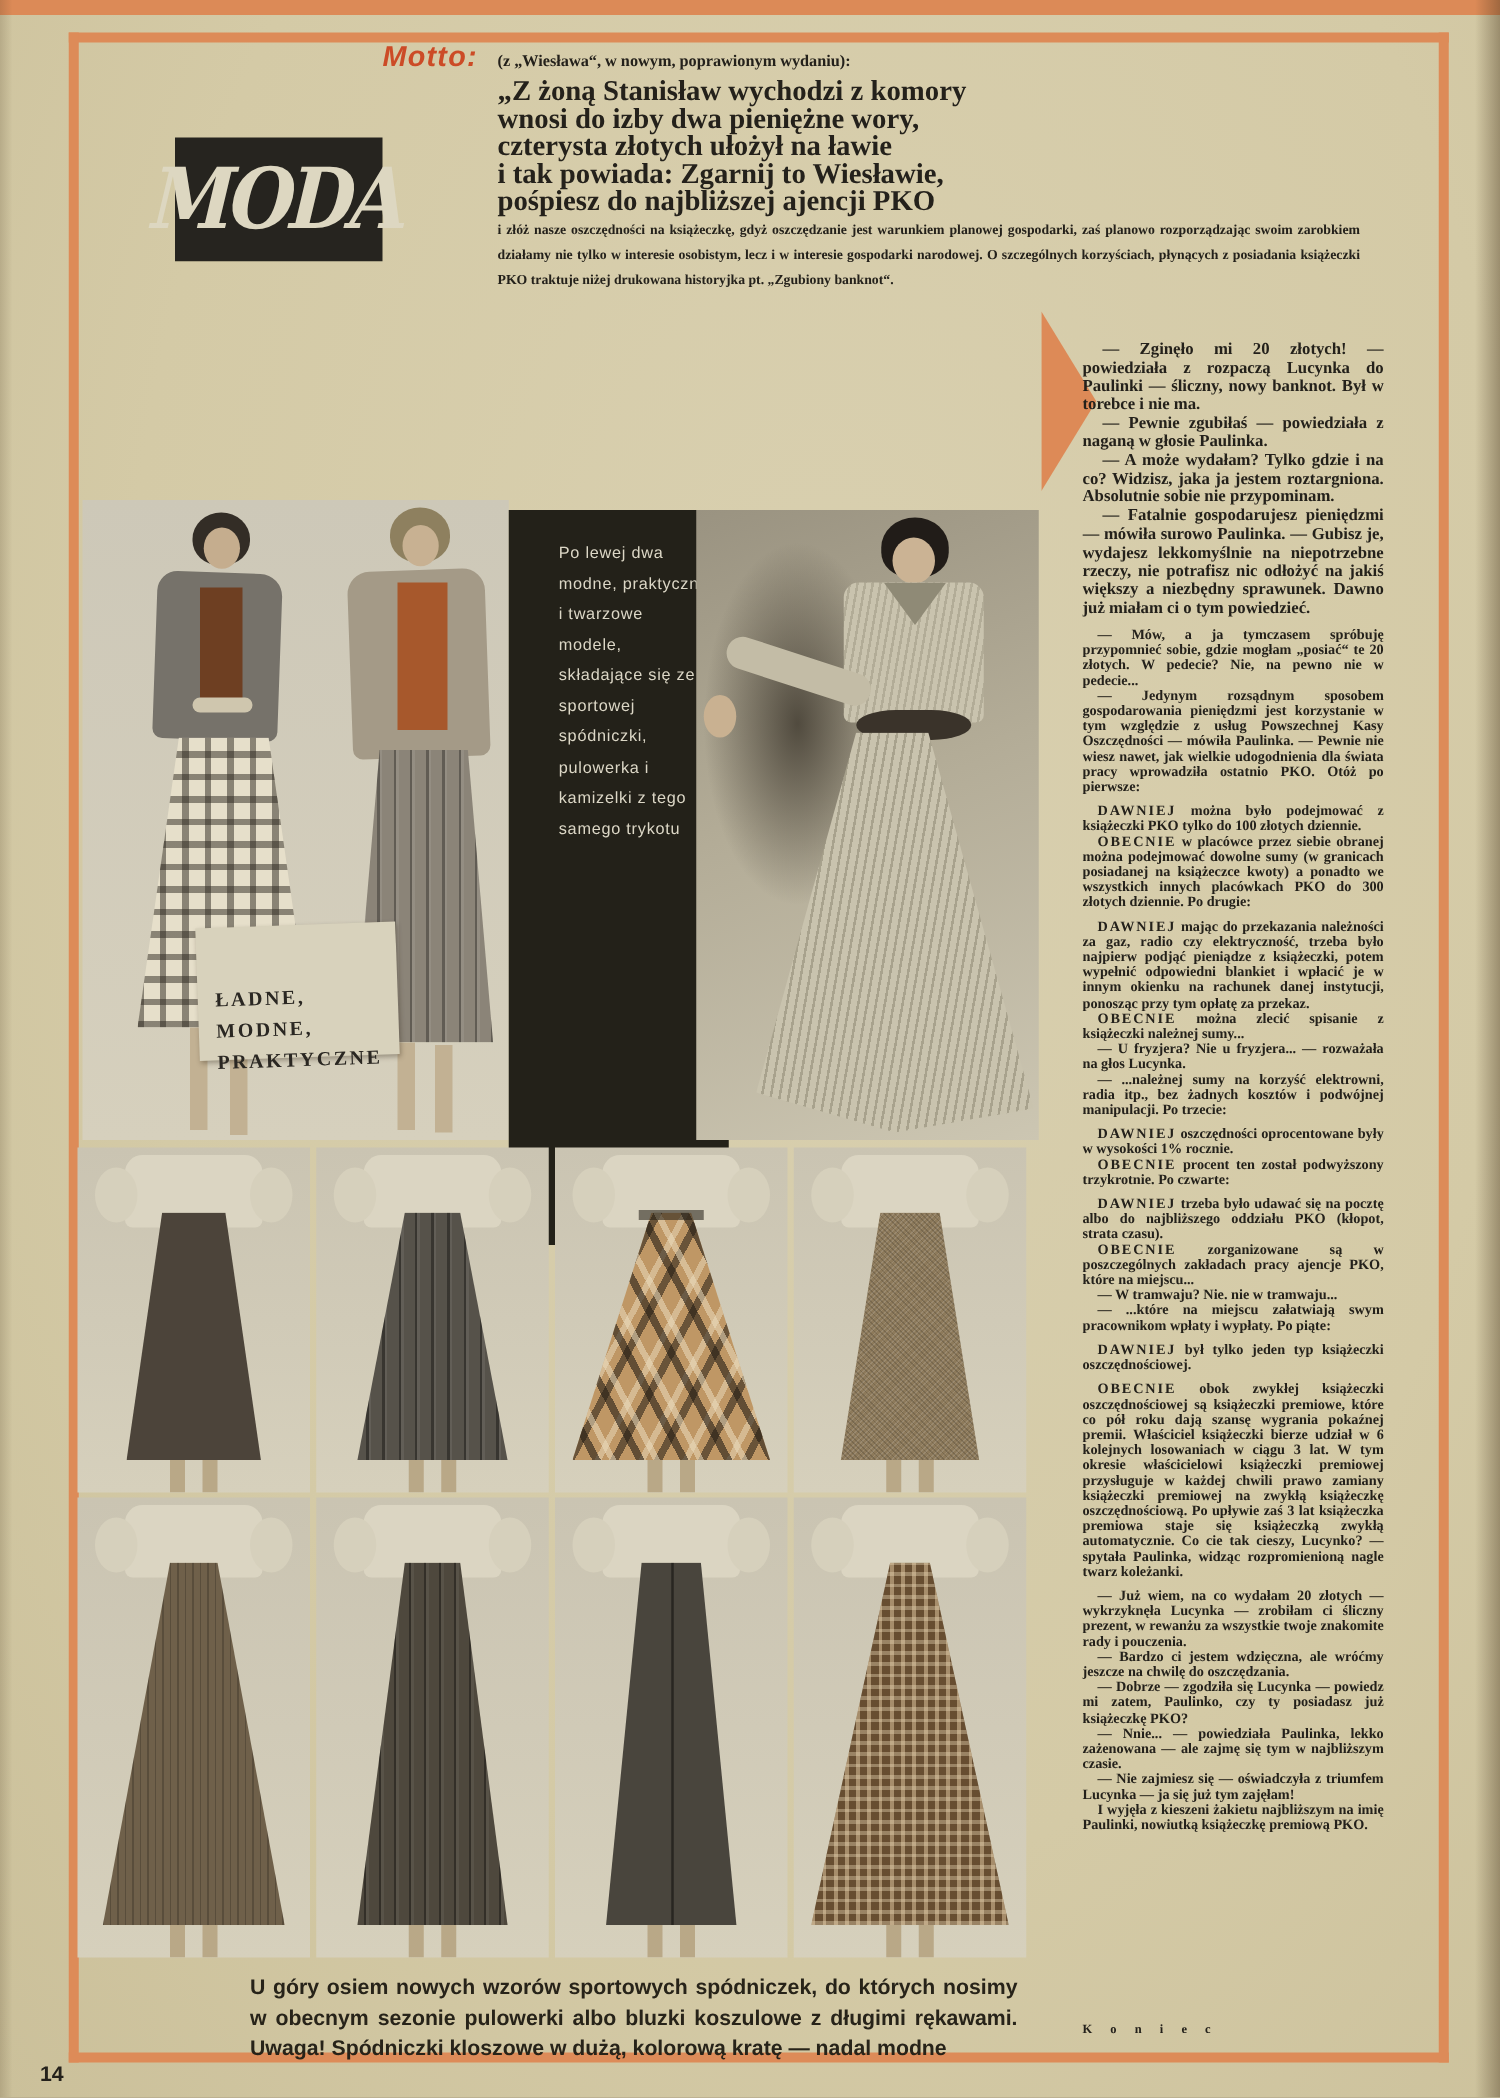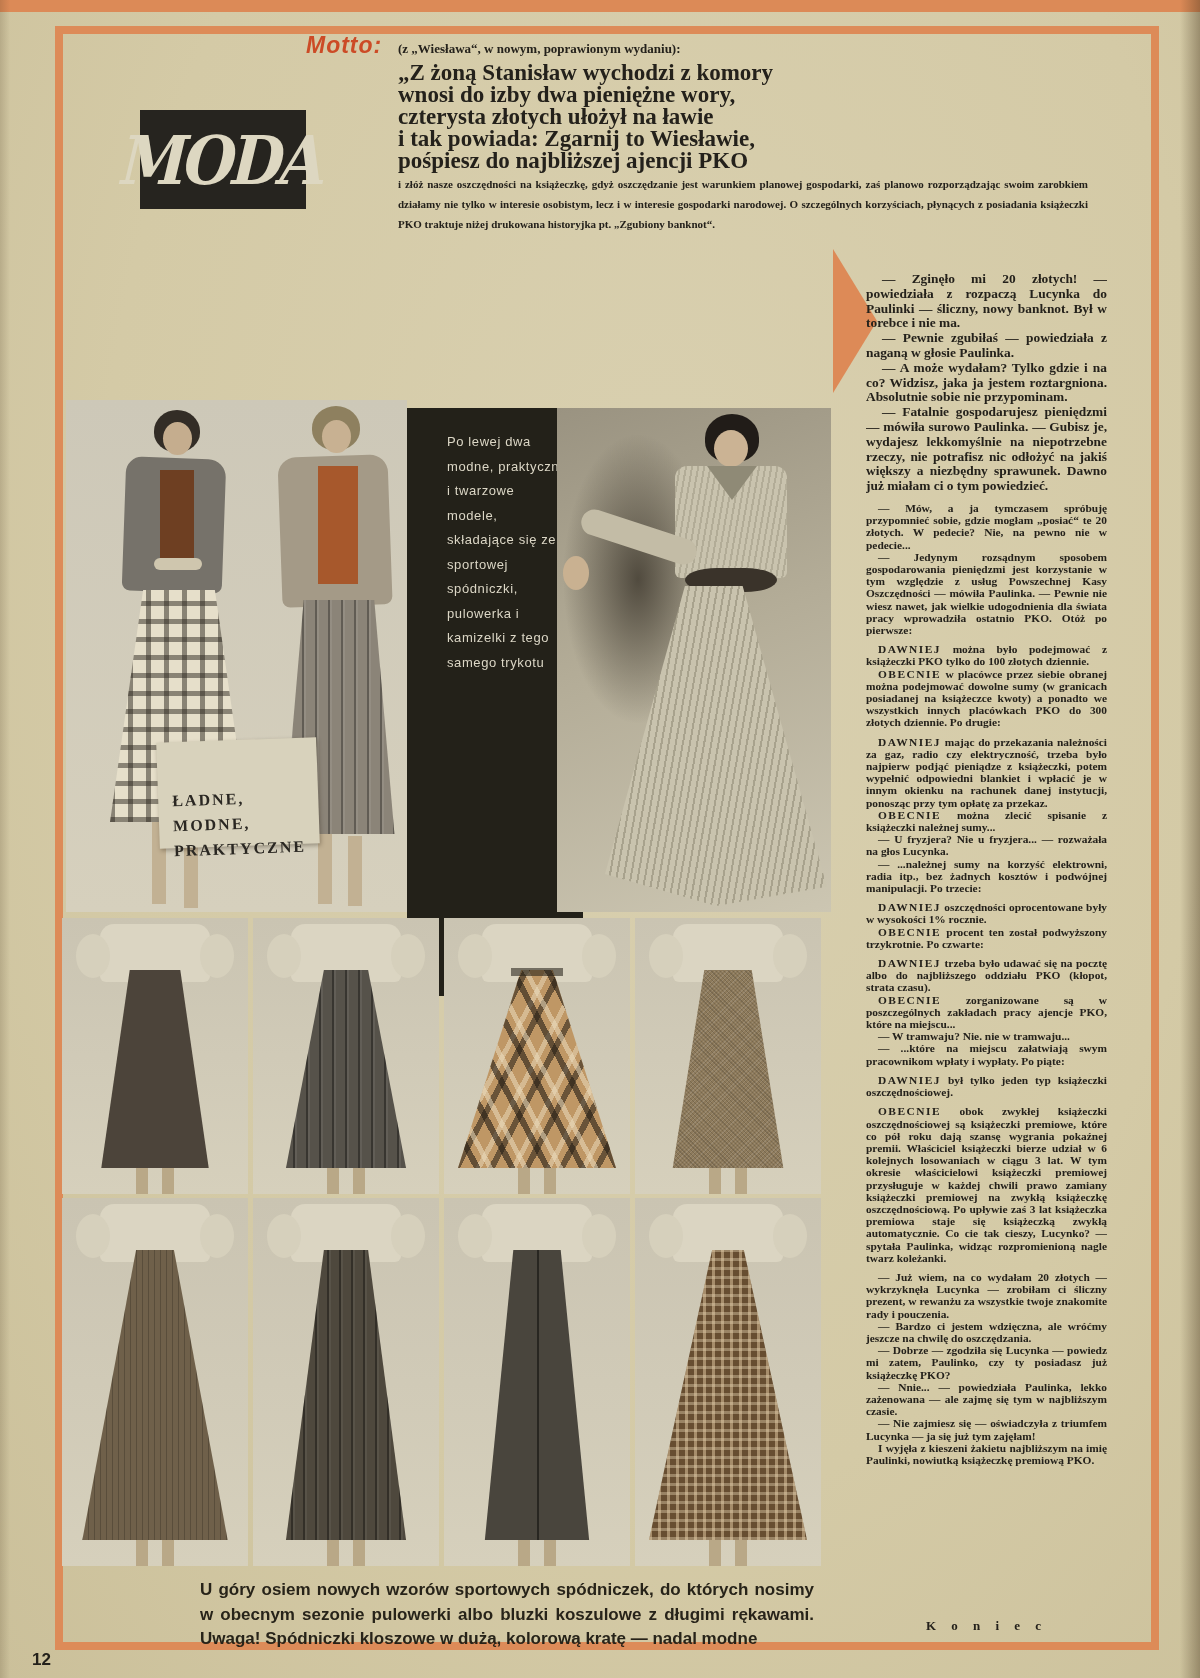--- a/index.html
+++ b/index.html
@@ -117,21 +117,21 @@
   .waistband{position:absolute;top:50px;left:36%;width:28%;height:8px;background:rgba(30,25,18,.55);}
 
   
   .story-col{left:866px;top:272px;width:241px;height:1340px;overflow:hidden;text-align:justify;}
   .story-col p{margin:0;font-weight:700;}
   .ip{font-size:13.4px;line-height:14.8px;text-indent:16px;}
   .bp{font-size:11.4px;line-height:12.2px;text-indent:12px;}
   .brk{margin-top:7px !important;}
   .intro-wrap{margin-bottom:8px;}
   .lead{letter-spacing:1.5px;}
-  .koniec{left:866px;top:1618px;width:241px;text-align:center;font-weight:700;font-size:13px;letter-spacing:6px;}
+  .koniec{left:866px;top:1618px;width:241px;text-align:left;font-weight:700;font-size:10px;letter-spacing:6px;}
 
   
   .bottom-caption{left:200px;top:1578px;width:614px;margin:0;font-family:"Liberation Sans", sans-serif;
                   font-weight:700;font-size:17px;line-height:24.5px;color:#272319;text-align:justify;}
   .page-number{left:32px;top:1650px;font-family:"Liberation Sans", sans-serif;font-weight:700;font-size:17px;}
 </style>
 </head>
 <body>
 
 <div class="page">
@@ -271,17 +271,17 @@
         <p class="bp"><span class="lead"></span><span>— Bardzo ci jestem wdzięczna, ale wróćmy jeszcze na chwilę do oszczędzania.</span></p>
         <p class="bp"><span class="lead"></span><span>— Dobrze — zgodziła się Lucynka — powiedz mi zatem, Paulinko, czy ty posiadasz już książeczkę PKO?</span></p>
         <p class="bp"><span class="lead"></span><span>— Nnie... — powiedziała Paulinka, lekko zażenowana — ale zajmę się tym w najbliższym czasie.</span></p>
         <p class="bp"><span class="lead"></span><span>— Nie zajmiesz się — oświadczyła z triumfem Lucynka — ja się już tym zajęłam!</span></p>
         <p class="bp"><span class="lead"></span><span>I wyjęła z kieszeni żakietu najbliższym na imię Paulinki, nowiutką książeczkę premiową PKO.</span></p>
       </div>
   </div>
   <div class="abs koniec">K o n i e c</div>
 
   <p class="abs bottom-caption">U góry osiem nowych wzorów sportowych spódniczek, do których nosimy w obecnym sezonie pulowerki albo bluzki koszulowe z długimi rękawami. Uwaga! Spódniczki kloszowe w dużą, kolorową kratę — nadal modne</p>
-  <div class="abs page-number">12</div>
+  <div class="abs page-number">14</div>
 
   <div class="abs edge-left"></div>
   <div class="abs edge-right"></div>
 </div>
 
 </body></html>

